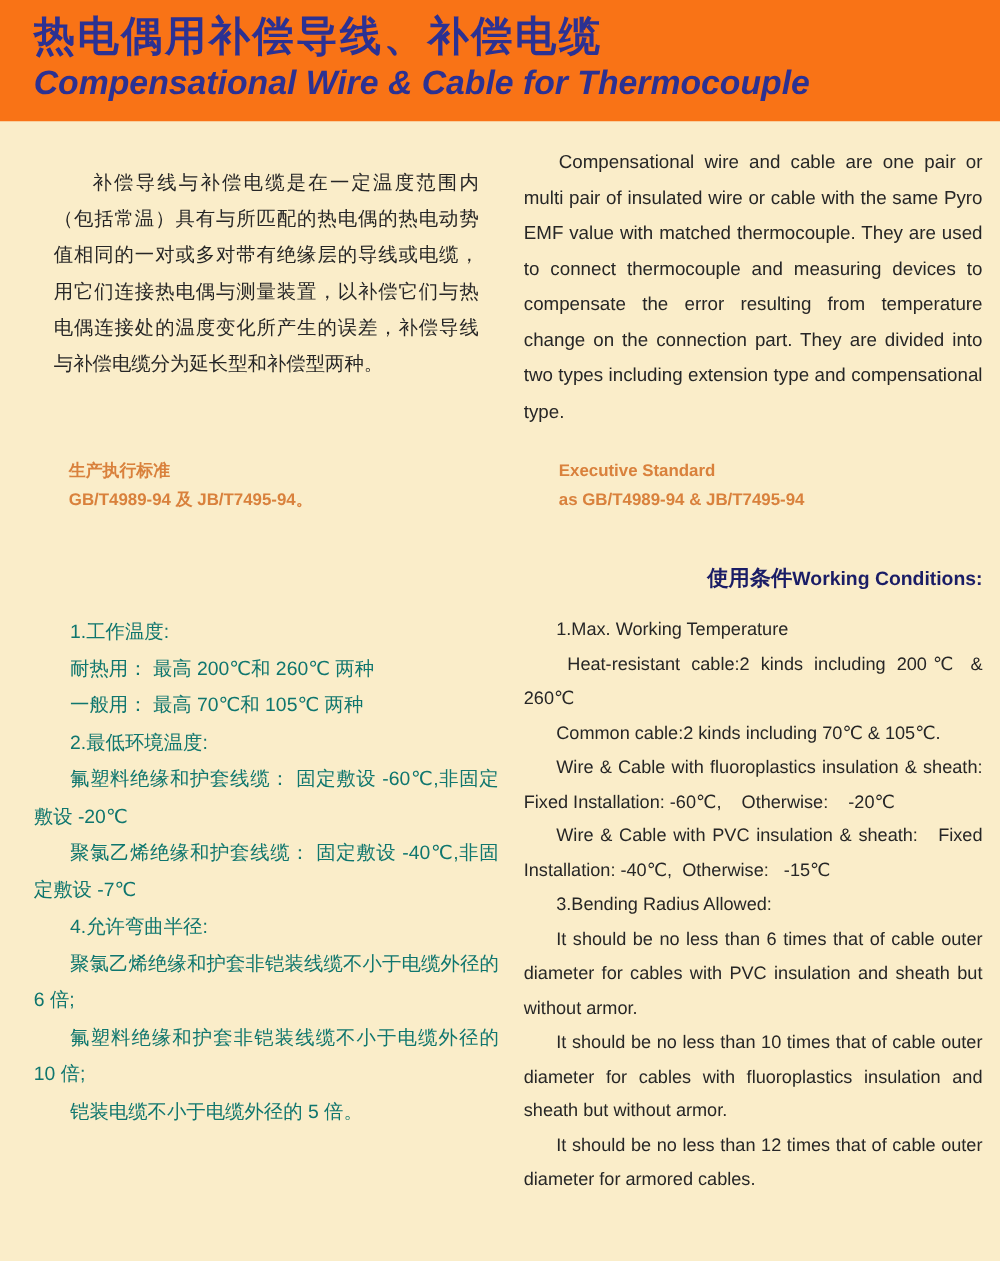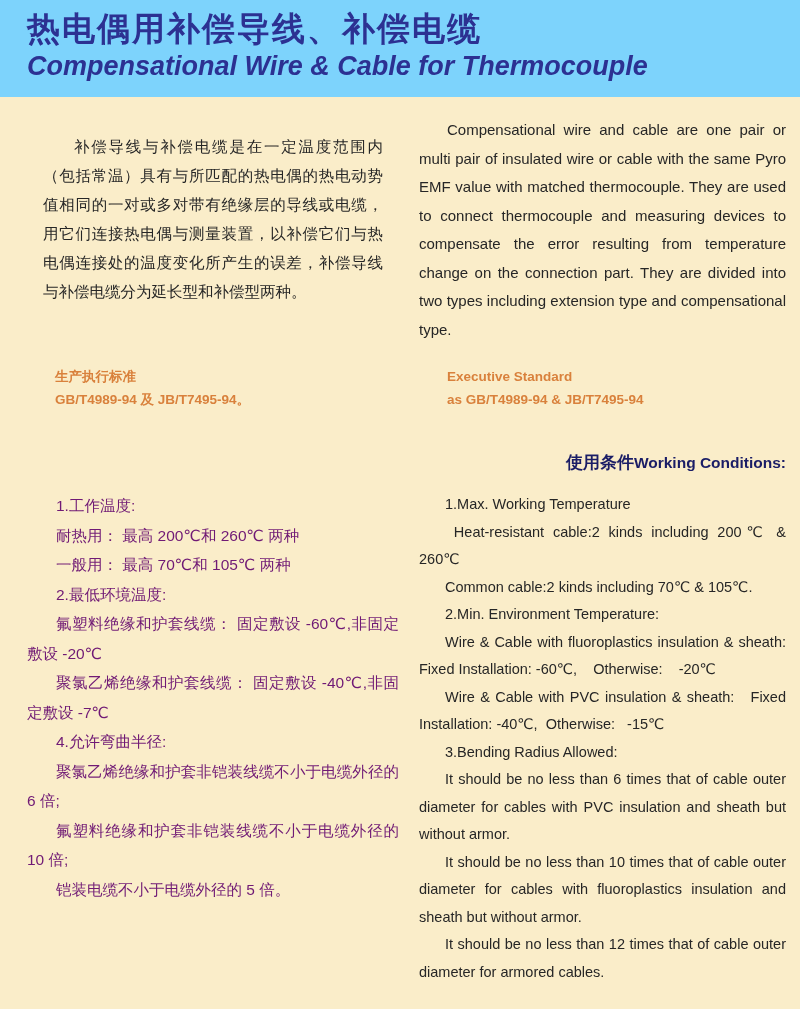--- a/index.html
+++ b/index.html
@@ -6,21 +6,21 @@
   html, body { margin: 0; padding: 0; }
   body {
     width: 800px; height: 1009px; overflow: hidden;
     background: #FAEDC9;
     font-family: "Liberation Sans", "DejaVu Sans", sans-serif;
     color: #2b2b2b;
   }
 
   
   .page-header {
-    background: #7dd3fc; height: 97px; padding: 9px 10px 0 27px;
+    background: #f97316; height: 97px; padding: 9px 10px 0 27px;
   }
   .title-zh {
     margin: 0; font-size: 33px; font-weight: bold; letter-spacing: 2px;
     color: #2C3192; line-height: 40px;
   }
   .title-en {
     margin: 1px 0 0; font-size: 27px; font-weight: bold; font-style: italic;
     color: #2C3192; line-height: 32px;
   }
 
@@ -51,21 +51,21 @@
     display: flex; justify-content: flex-end; align-items: baseline;
     margin-top: 40px; padding: 0 14px 0 21px;
   }
   .cond-head .h-zh { margin: 0; font-size: 17px; font-weight: bold; color: #1A1D66; }
   .cond-head .h-en { margin: 0; font-size: 15.5px; font-weight: bold; color: #1A1D66; }
 
   
   .conditions { margin-top: 17px; }
   .cond-zh p {
     margin: 0; font-size: 15.5px; line-height: 29.5px;
-    text-indent: 29px; text-align: justify; color: #701a75;
+    text-indent: 29px; text-align: justify; color: #0f766e;
   }
   .cond-en p {
     margin: 0; font-size: 14.5px; line-height: 27.5px;
     text-indent: 26px; text-align: justify; white-space: pre-wrap; color: #262626;
   }
 </style>
 </head>
 <body>
 
 <div class="page">
@@ -106,21 +106,20 @@
       <p>聚氯乙烯绝缘和护套线缆： 固定敷设 -40℃,非固定敷设 -7℃</p>
       <p>4.允许弯曲半径:</p>
       <p>聚氯乙烯绝缘和护套非铠装线缆不小于电缆外径的 6 倍;</p>
       <p>氟塑料绝缘和护套非铠装线缆不小于电缆外径的 10 倍;</p>
       <p>铠装电缆不小于电缆外径的 5 倍。</p>
     </div>
     <div class="cond-en">
       <p>1.Max. Working Temperature</p>
       <p> Heat-resistant cable:2 kinds including 200℃ &amp; 260℃</p>
       <p>Common cable:2 kinds including 70℃ &amp; 105℃.</p>
-      <p>2.Min. Environment Temperature:</p>
       <p>Wire &amp; Cable with fluoroplastics insulation &amp; sheath: Fixed Installation: -60℃,    Otherwise:    -20℃</p>
       <p>Wire &amp; Cable with PVC insulation &amp; sheath:   Fixed Installation: -40℃,  Otherwise:   -15℃</p>
       <p>3.Bending Radius Allowed:</p>
       <p>It should be no less than 6 times that of cable outer diameter for cables with PVC insulation and sheath but without armor.</p>
       <p>It should be no less than 10 times that of cable outer diameter for cables with fluoroplastics insulation and sheath but without armor.</p>
       <p>It should be no less than 12 times that of cable outer diameter for armored cables.</p>
     </div>
   </section>
 
 </div>

